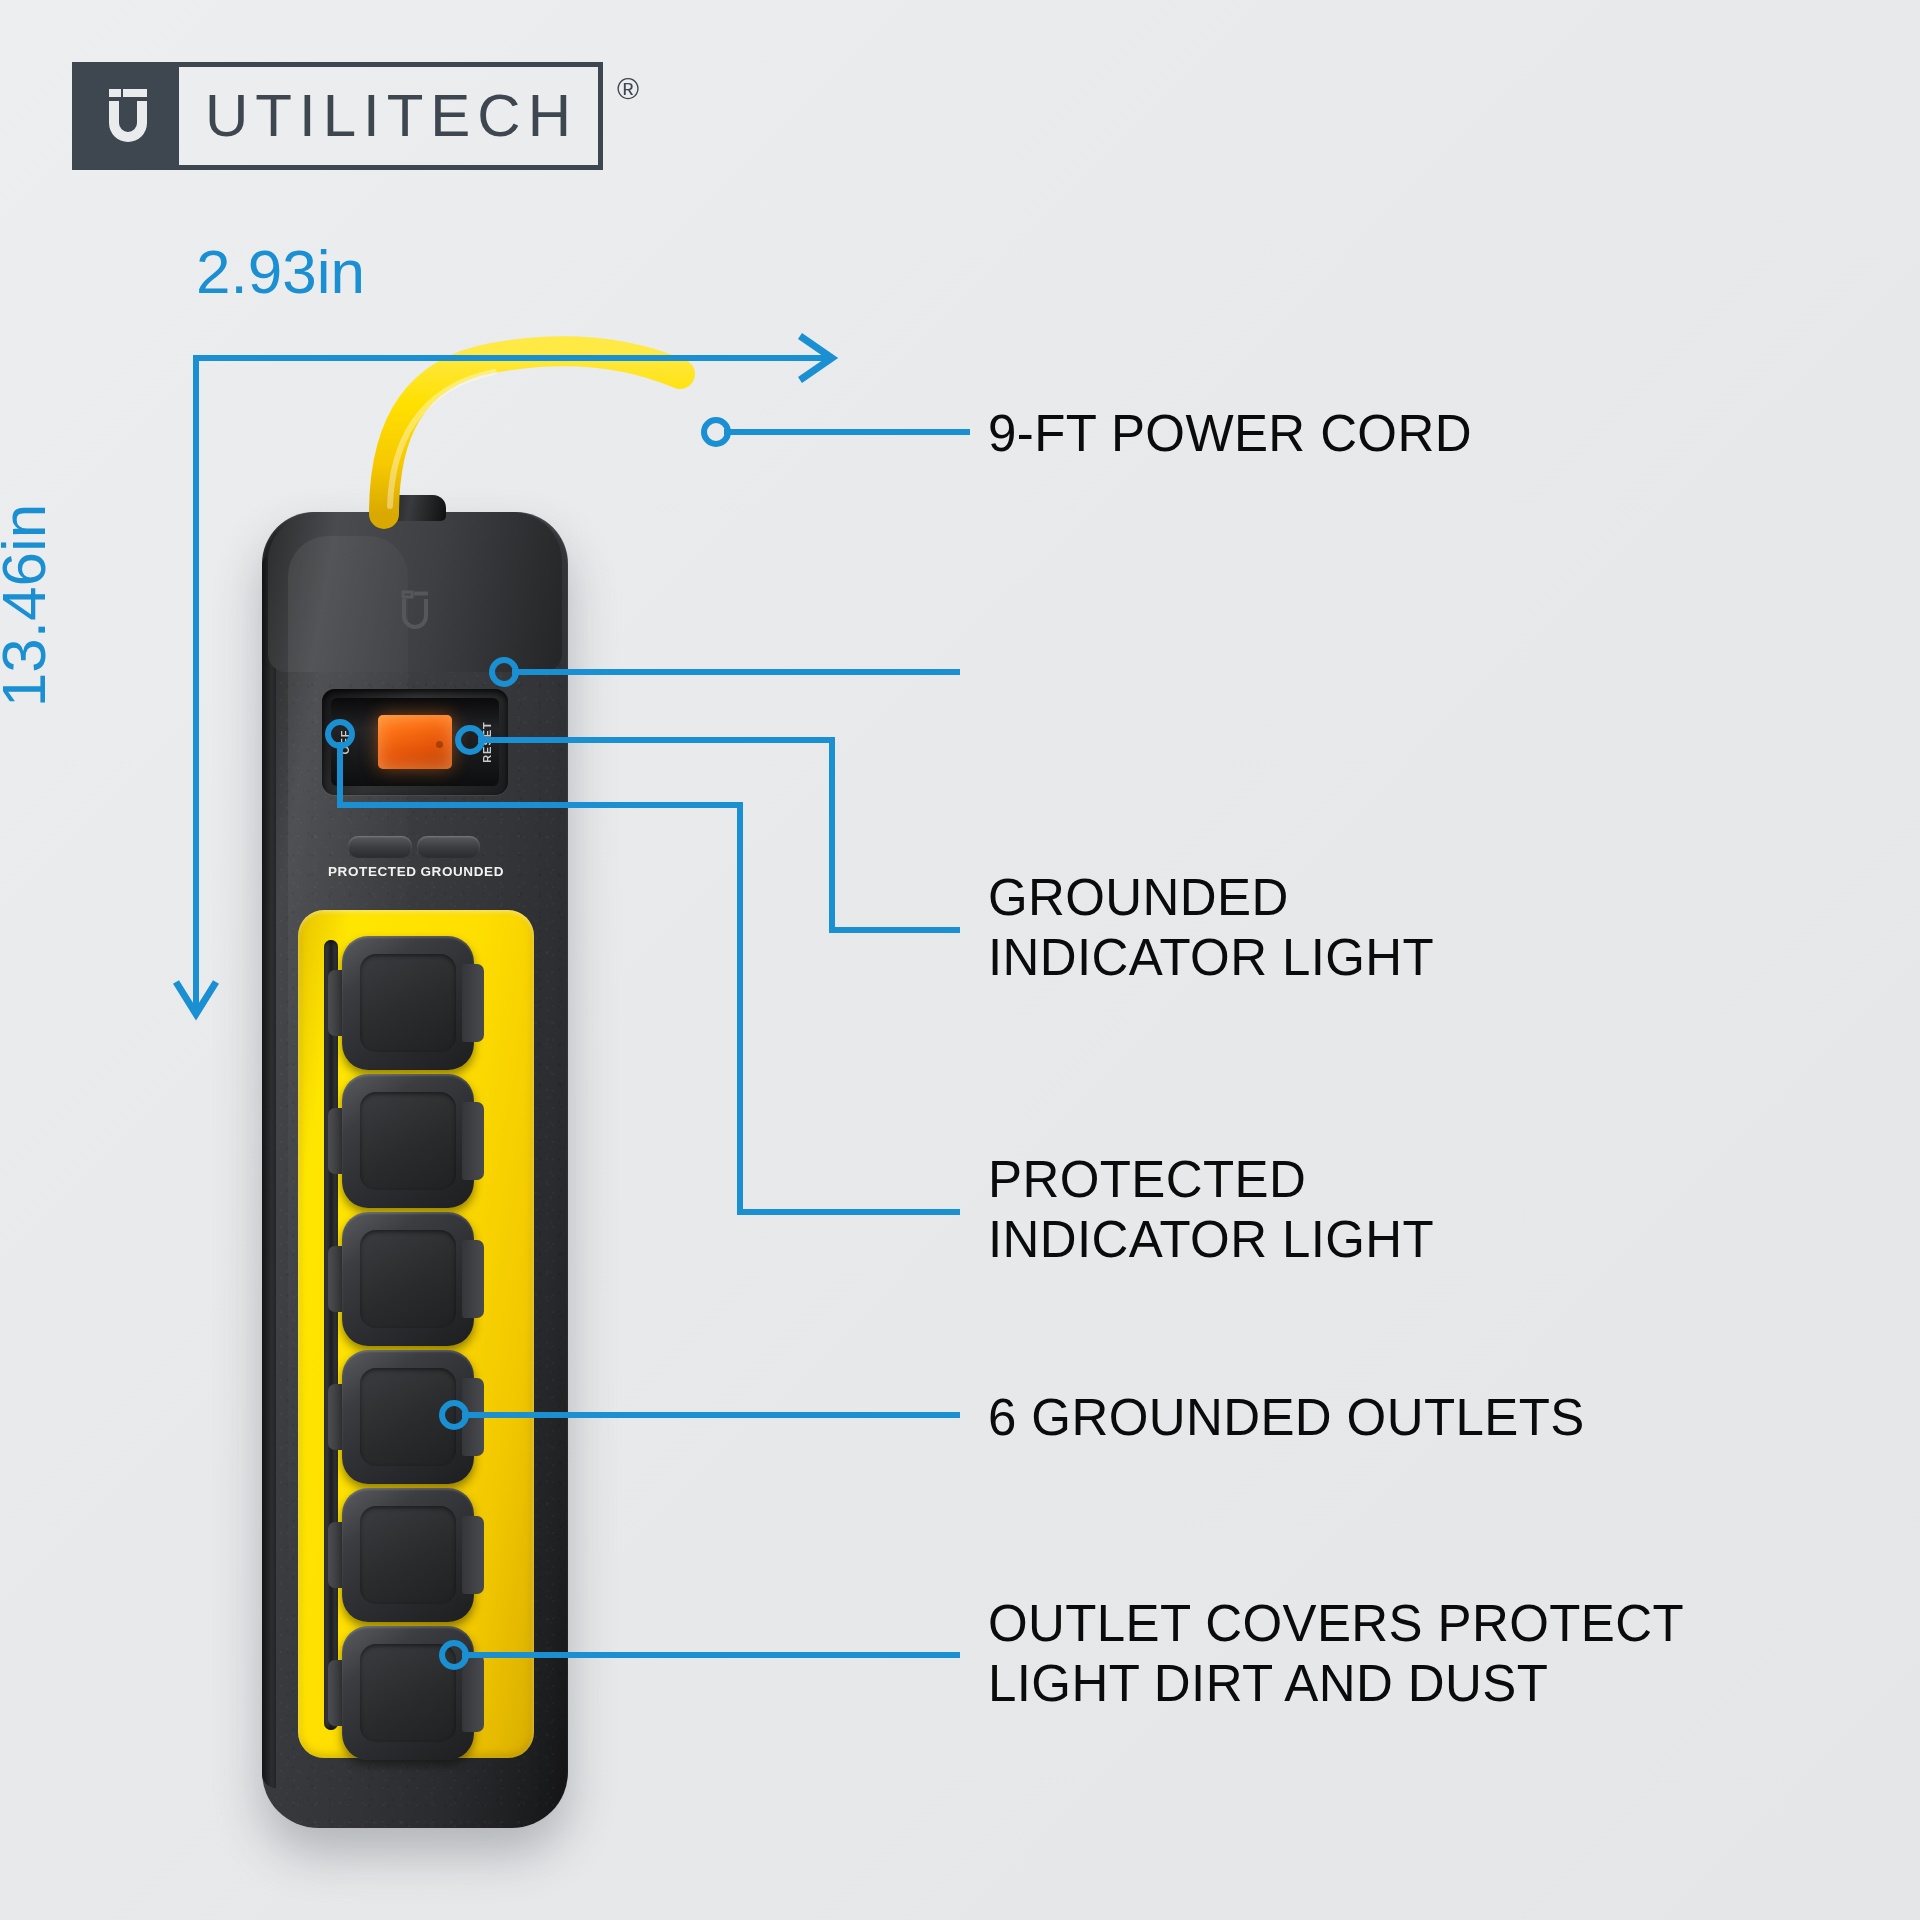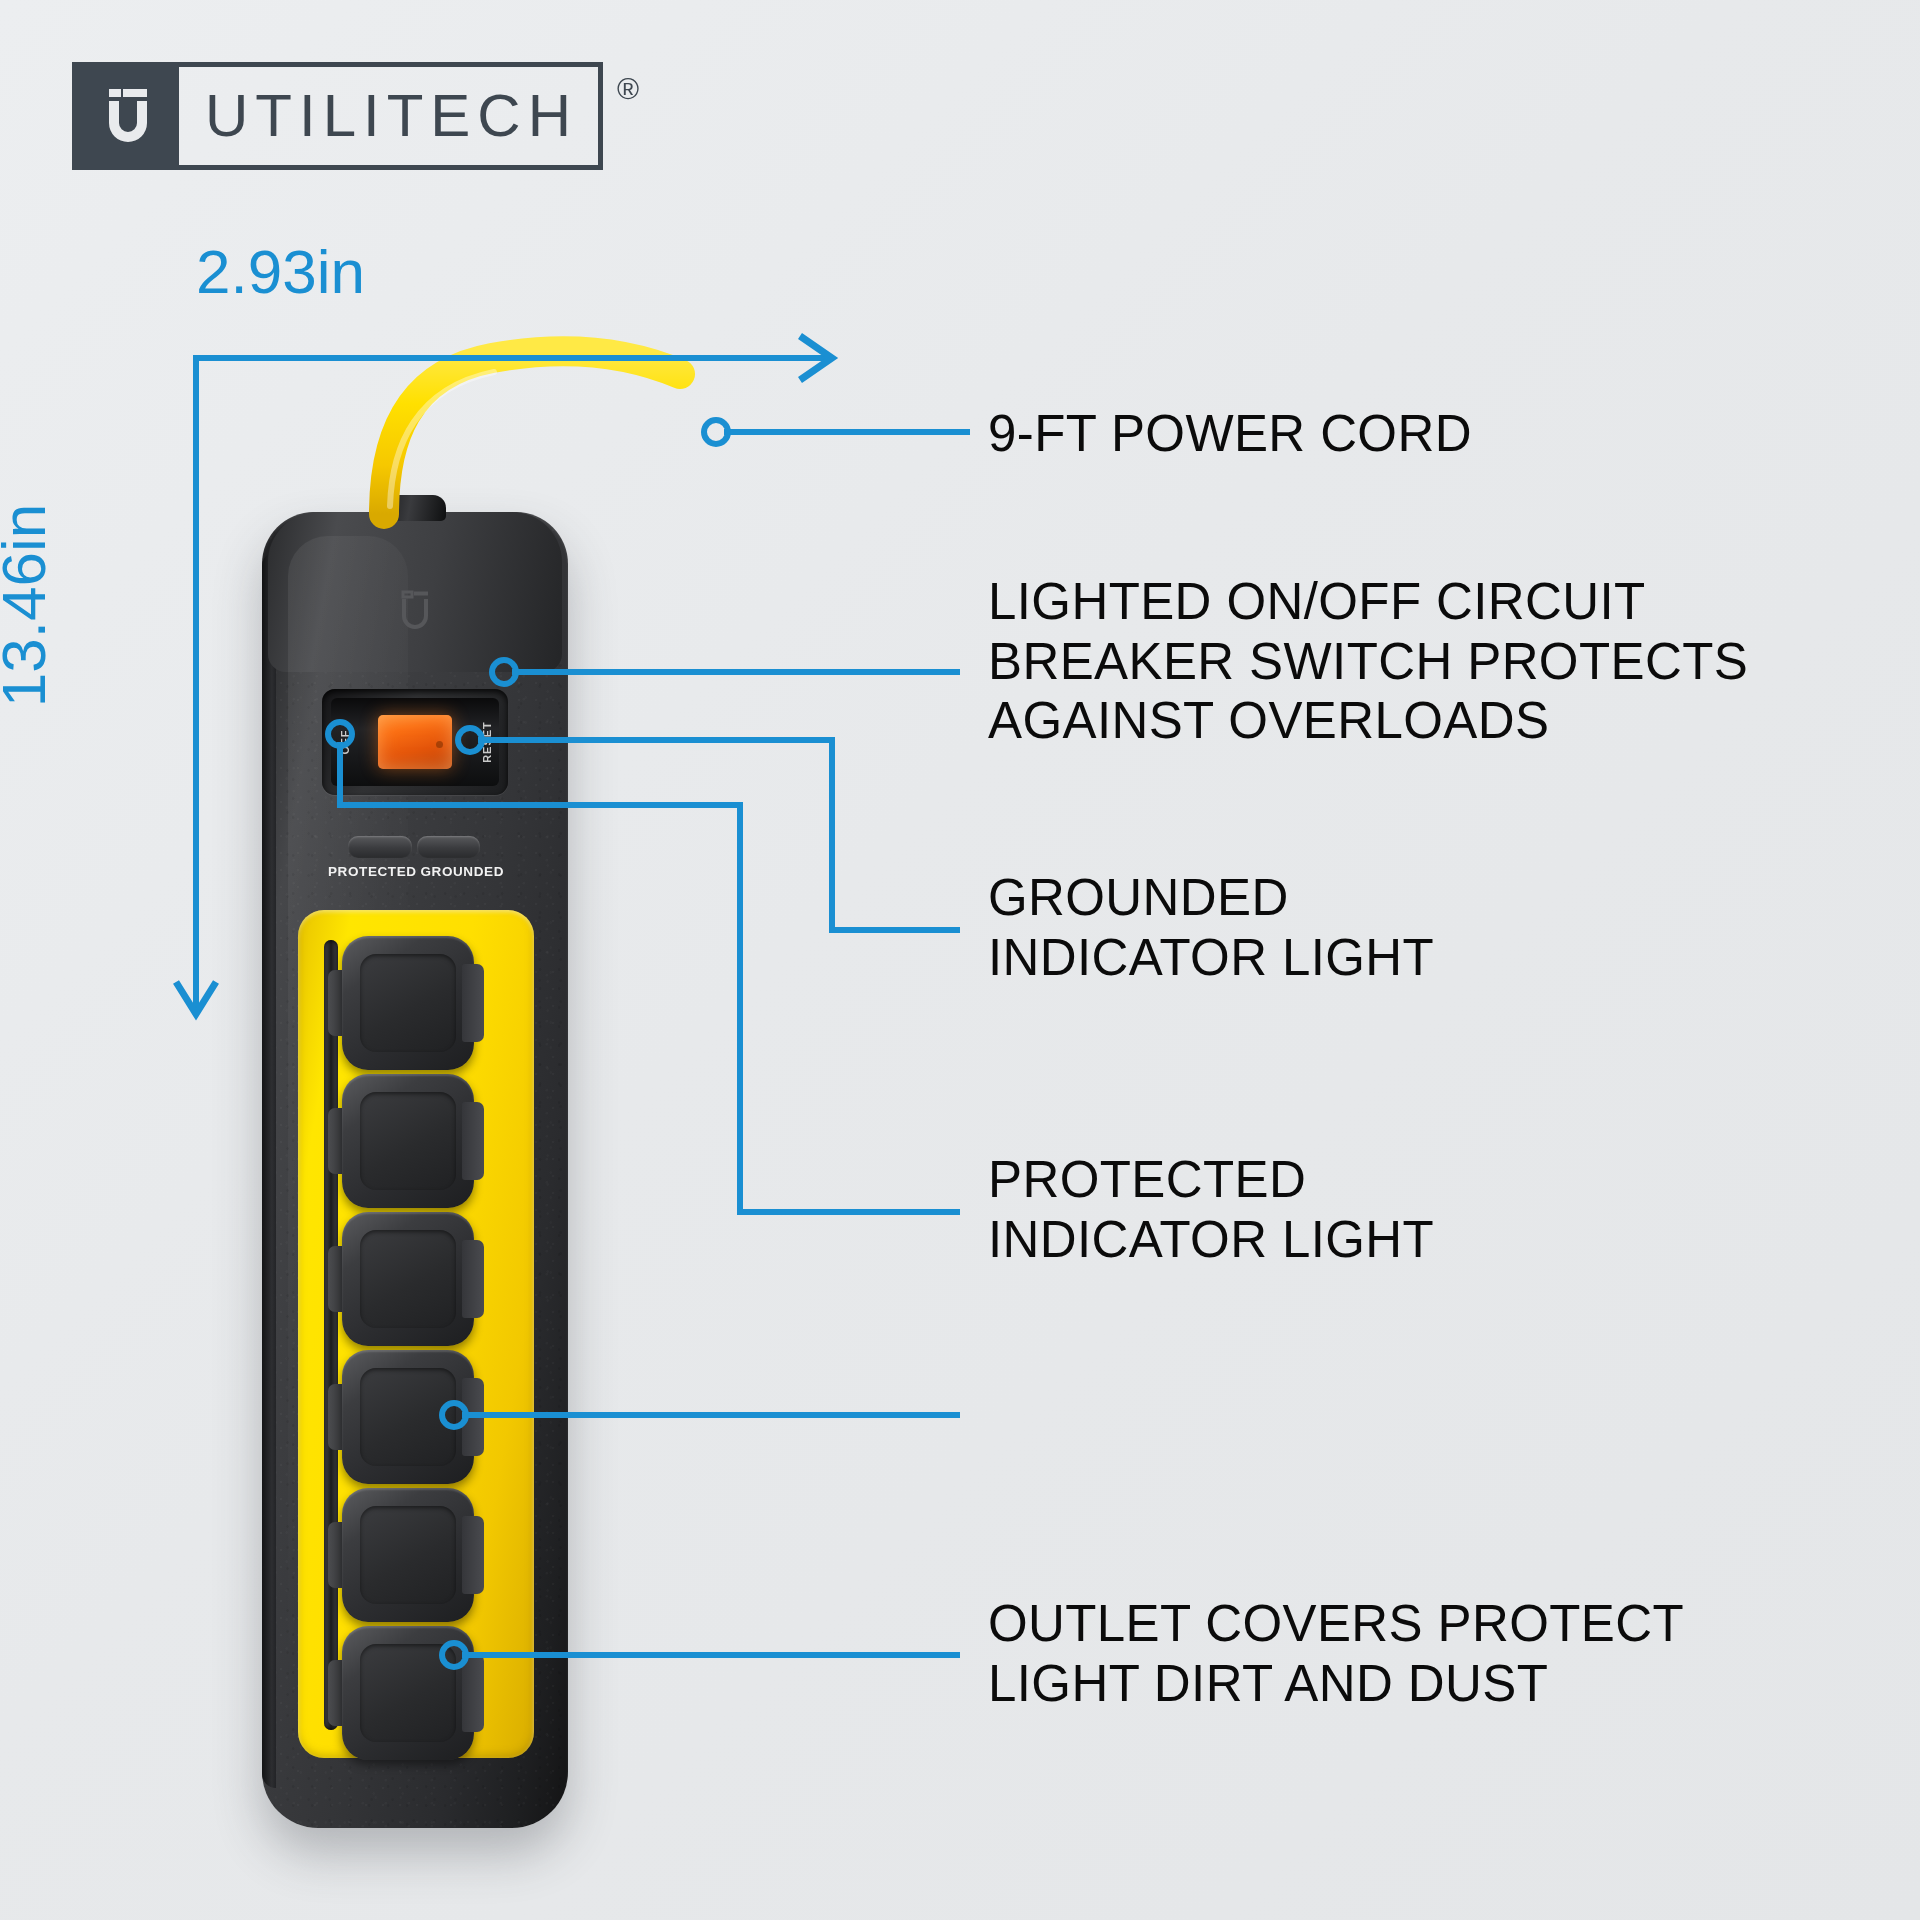--- a/index.html
+++ b/index.html
@@ -436,27 +436,25 @@
       <circle cx="504" cy="672" r="12"></circle>
       <circle cx="470" cy="740" r="12"></circle>
       <circle cx="340" cy="734" r="12"></circle>
       <circle cx="454" cy="1415" r="12"></circle>
       <circle cx="454" cy="1655" r="12"></circle>
     </g>
   </svg>
 
   <div class="callout-text" style="left:988px; top:404px;">9-FT POWER CORD</div>
 
-  <div class="callout-text" style="left:988px; top:572px;">LIGHTED ON/OFF CIRCUIT
-BREAKER SWITCH PROTECTS
-AGAINST OVERLOADS</div>
 
   <div class="callout-text" style="left:988px; top:868px;">GROUNDED
 INDICATOR LIGHT</div>
 
   <div class="callout-text" style="left:988px; top:1150px;">PROTECTED
 INDICATOR LIGHT</div>
 
+  <div class="callout-text" style="left:988px; top:1388px;">6 GROUNDED OUTLETS</div>
 
   <div class="callout-text" style="left:988px; top:1594px;">OUTLET COVERS PROTECT
 LIGHT DIRT AND DUST</div>
 
 </div>
 
 </body></html>

